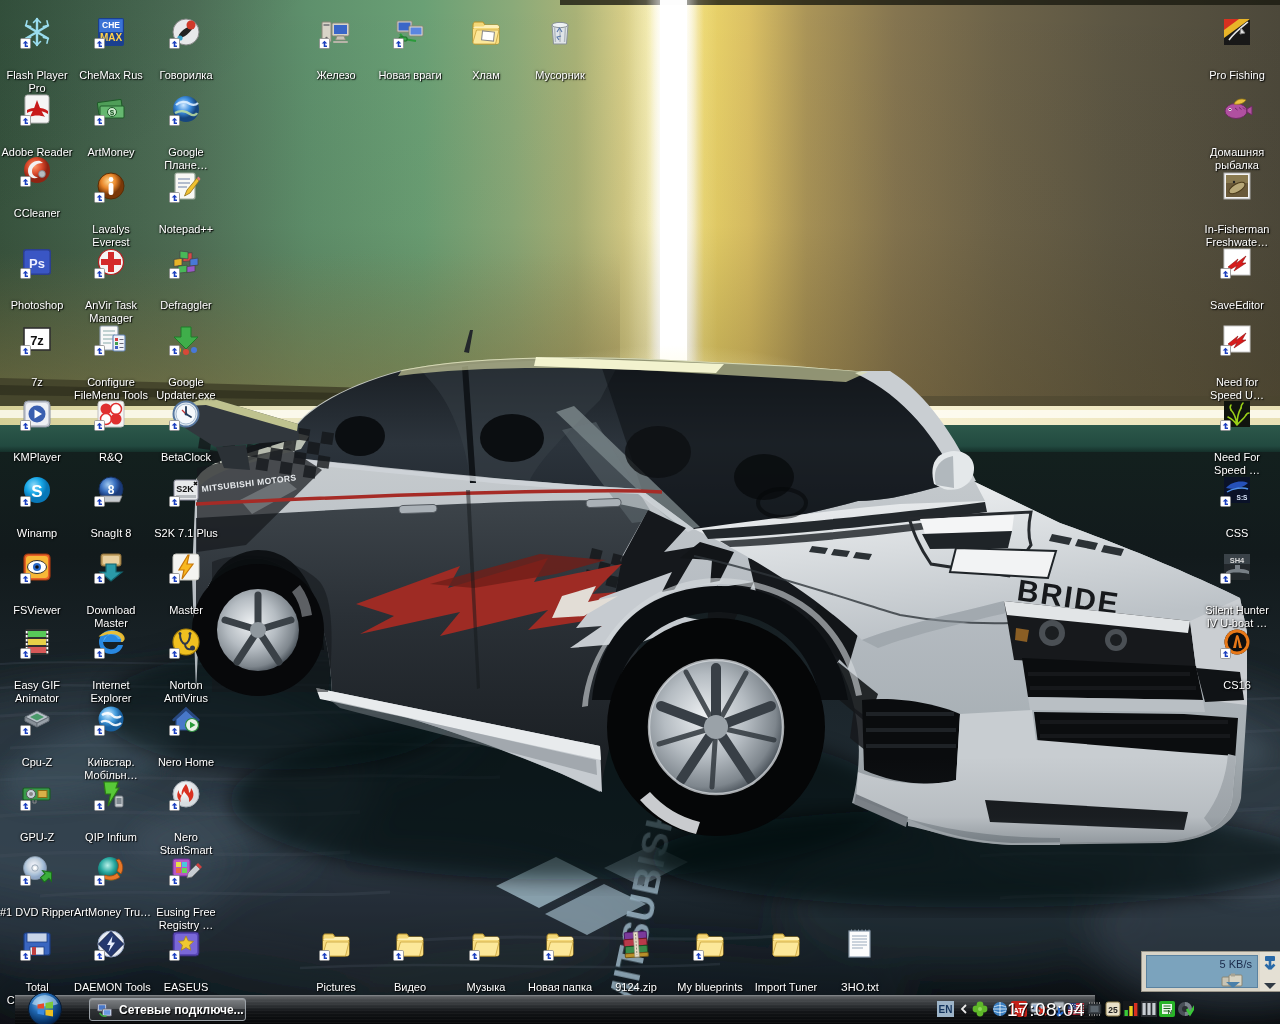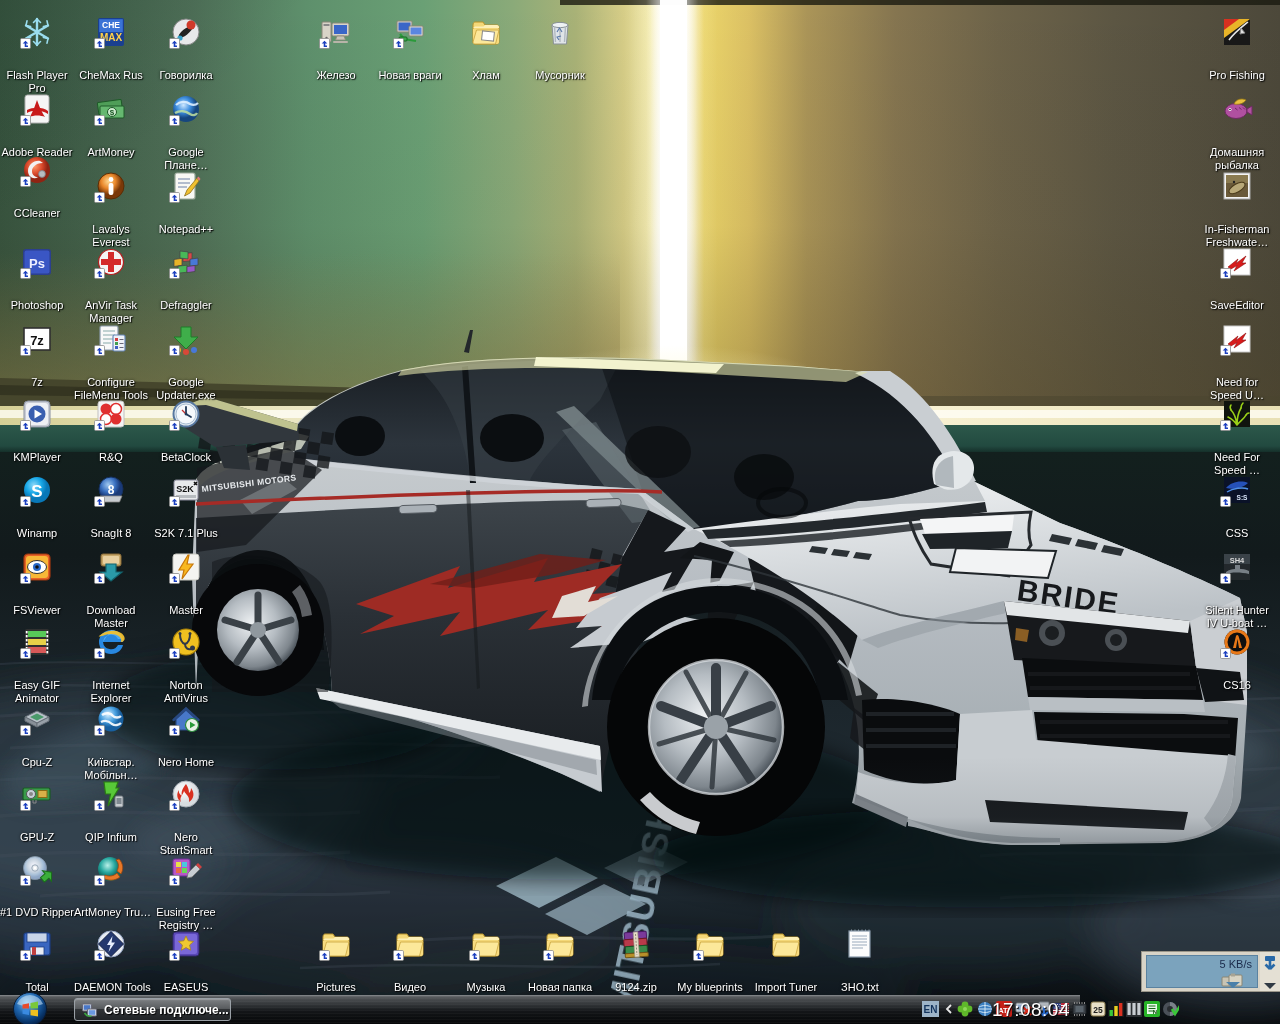--- a/index.html
+++ b/index.html
@@ -3,21 +3,21 @@
 <style>
 *{margin:0;padding:0;box-sizing:border-box}
 html,body{width:1280px;height:1024px;overflow:hidden;background:#000}
 body{font-family:"Liberation Sans",sans-serif;position:relative}
 #bg{position:absolute;left:0;top:0}
 .icon{position:absolute;width:74px;text-align:center;z-index:5}
 .ico{width:32px;height:32px;margin:8px auto;position:relative}
 .ico .sc{position:absolute;left:-1px;bottom:-1px}
 .lbl{margin-top:21px;font-size:11px;line-height:13px;color:#fff;white-space:nowrap;
  text-shadow:1px 1px 1px rgba(0,0,0,0.9),0 0 3px rgba(0,0,0,0.8)}
-#taskbar{position:absolute;left:0;top:995px;width:1080px;height:29px;z-index:20;
+#taskbar{position:absolute;left:15px;top:995px;width:1080px;height:29px;z-index:20;
  background:linear-gradient(#8a8d90 0,#6a6d70 1px,#4e5154 3px,#35383b 9px,#232629 13px,#141619 16px,#0c0e10 22px,#060708 29px)}
 #tb-grad{position:absolute;left:0;top:0;width:100%;height:100%;
  background:repeating-linear-gradient(180deg,rgba(255,255,255,0.03) 0 1px,transparent 1px 3px)}
 #orb{position:absolute;left:11px;top:-5px;z-index:22}
 #taskbtn{position:absolute;left:74px;top:3px;width:157px;height:23px;border-radius:3px;
  border:1px solid #9aa0a6;display:flex;align-items:center;padding:0 6px;
  background:linear-gradient(#7d8083 0,#595c5f 45%,#303336 50%,#212427 100%);
  box-shadow:inset 0 1px 1px rgba(255,255,255,0.25);color:#fff;font-size:12px;font-weight:bold;
  white-space:nowrap;overflow:hidden}
 #taskbtn span{text-shadow:1px 1px 1px #000}

